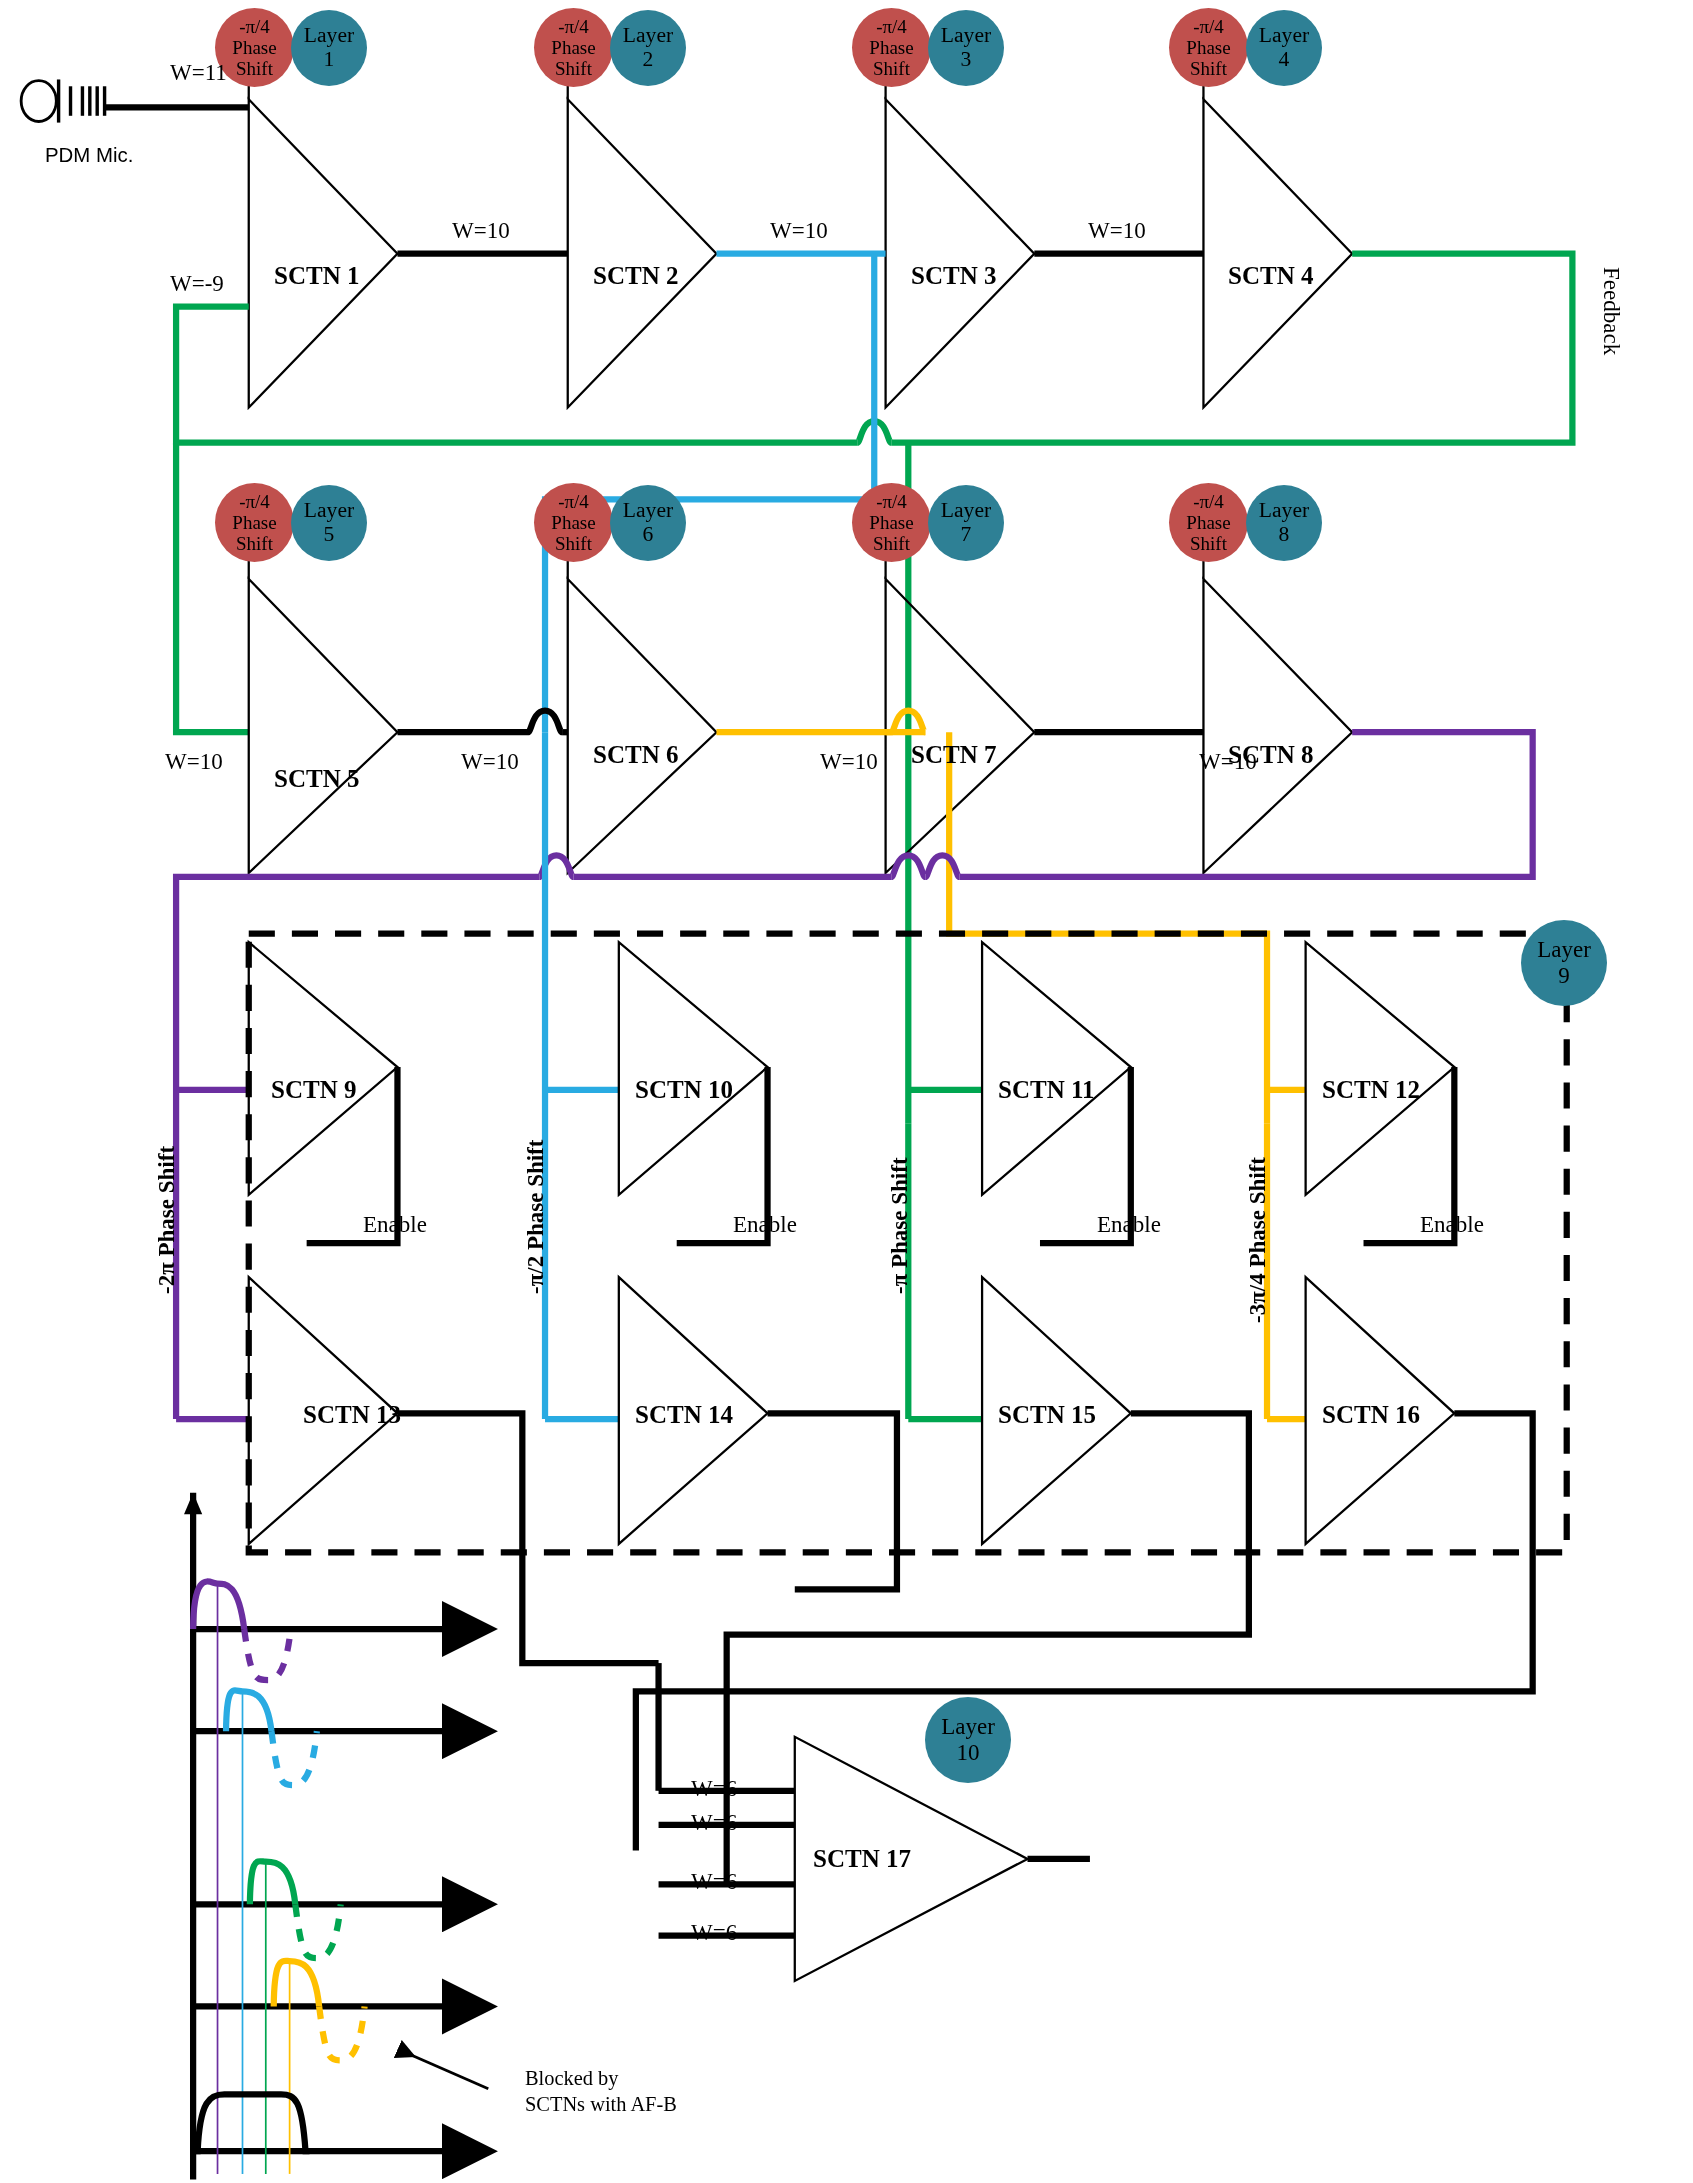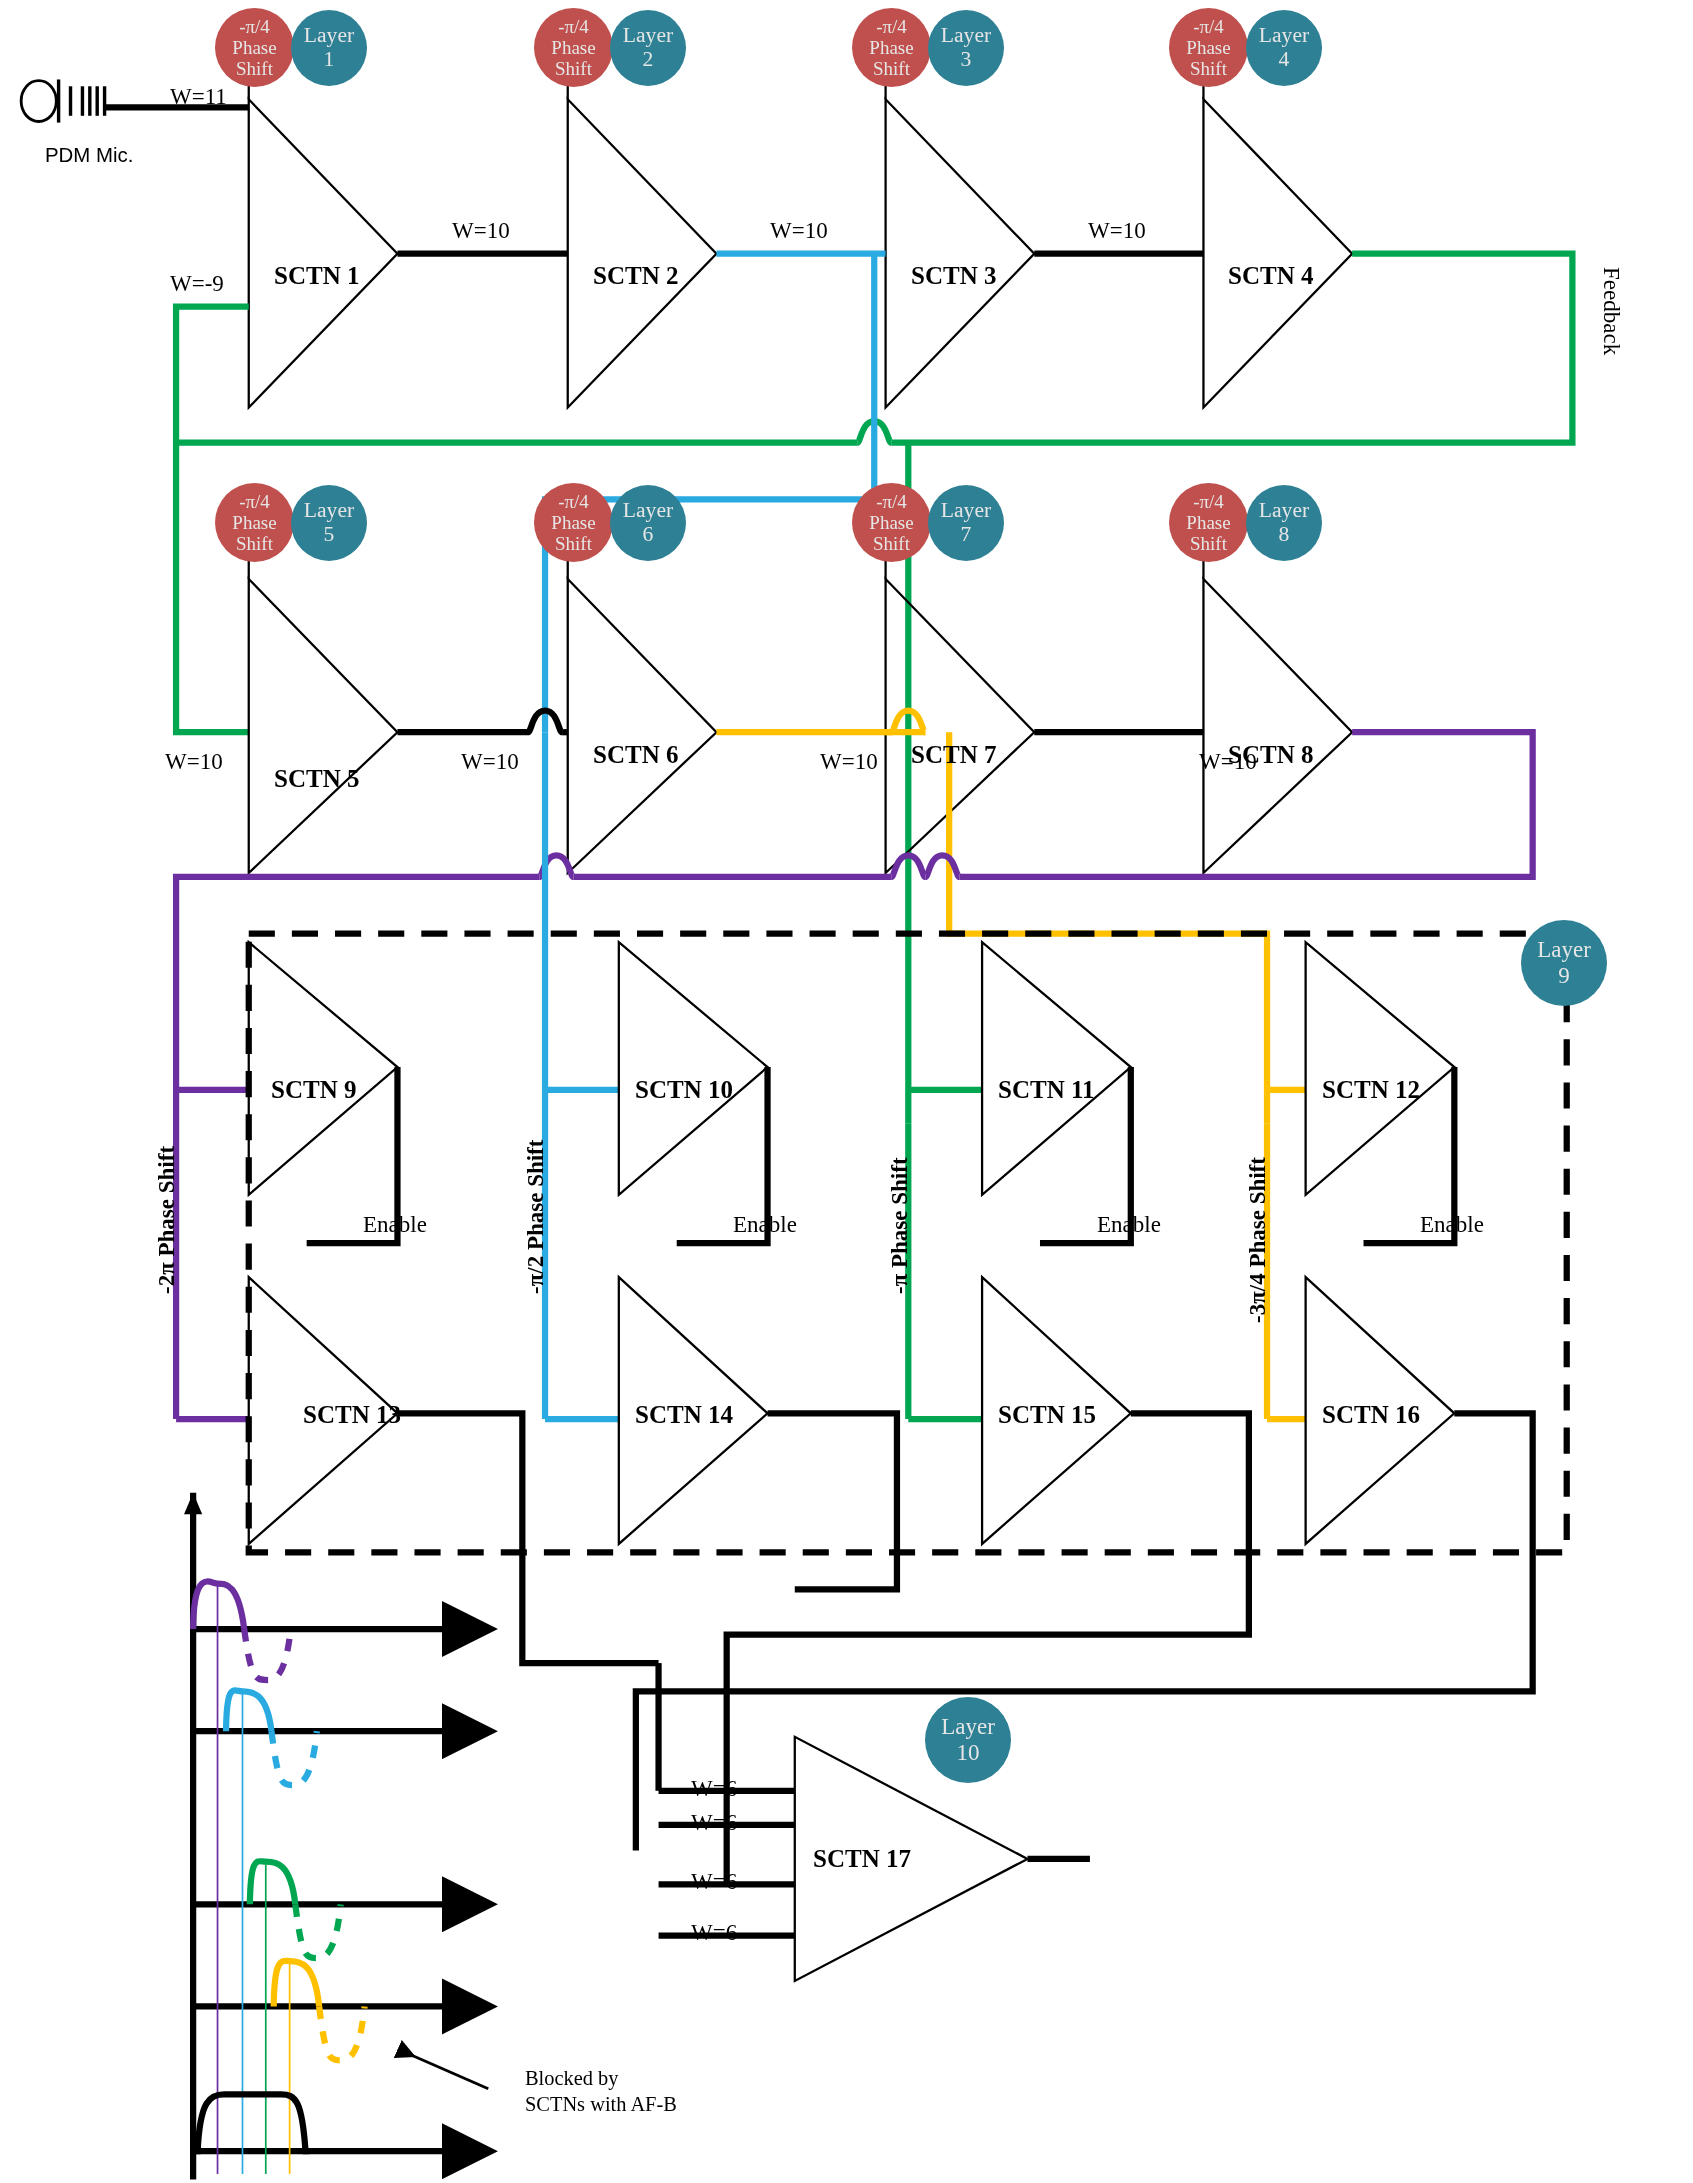--- a/index.html
+++ b/index.html
@@ -10,21 +10,21 @@
   .sctn-name{font-weight:bold;font-family:"Liberation Serif",serif;font-size:25px;}
   .w-lbl{font-family:"Liberation Serif",serif;font-size:23px;}
   .enable-lbl{font-family:"Liberation Serif",serif;font-size:23px;}
   .phase-vert{font-family:"Liberation Serif",serif;font-size:23px;font-weight:bold;
               transform-origin:0 0;transform:rotate(-90deg);}
   .feedback-vert{font-family:"Liberation Serif",serif;font-size:23px;
               transform-origin:0 0;transform:rotate(90deg);}
   .pdm-lbl{font-family:Liberation Sans, sans-serif;font-size:20.4px;margin-left:10px;}
   .blocked-lbl{font-family:"Liberation Serif",serif;font-size:20.4px;line-height:1.25;}
   .bub{position:absolute;border-radius:50%;display:flex;flex-direction:column;
-       align-items:center;justify-content:center;color:#e5e5e5;text-align:center;
+       align-items:center;justify-content:center;color:#000000;text-align:center;
        font-family:"Liberation Serif",serif;}
   .bub.ps{width:79px;height:79px;font-size:19px;line-height:1.12;}
   .bub.ly{width:76px;height:76px;font-size:21.6px;line-height:1.1;}
   .bub.ly9{width:86px;height:86px;font-size:23px;line-height:1.12;}
 </style>
 </head>
 <body>
 
 <div id="stage">
 
@@ -316,21 +316,21 @@
     <span>Layer</span>
     <span>9</span>
   </div>
   <div class="bub ly9" style="left:925px;top:1697px;background:#2E8095;">
     <span>Layer</span>
     <span>10</span>
   </div>
 
   <div class="lbl pdm-lbl" style="left:35px;top:167px;transform:translateY(-100%);">PDM Mic.</div>
 
-  <div class="lbl w-lbl" style="left:170px;top:84px;text-align:right;">W=11</div>
+  <div class="lbl w-lbl" style="left:170px;top:60px;text-align:right;">W=11</div>
   <div class="lbl w-lbl" style="left:170px;top:271px;">W=-9</div>
 
   <div class="lbl sctn-name" style="left:274px;top:262px;">SCTN 1</div>
   <div class="lbl sctn-name" style="left:593px;top:262px;">SCTN 2</div>
   <div class="lbl sctn-name" style="left:911px;top:262px;">SCTN 3</div>
   <div class="lbl sctn-name" style="left:1228px;top:262px;">SCTN 4</div>
 
   <div class="lbl w-lbl" style="left:452px;top:218px;">W=10</div>
   <div class="lbl w-lbl" style="left:770px;top:218px;">W=10</div>
   <div class="lbl w-lbl" style="left:1088px;top:218px;">W=10</div>

